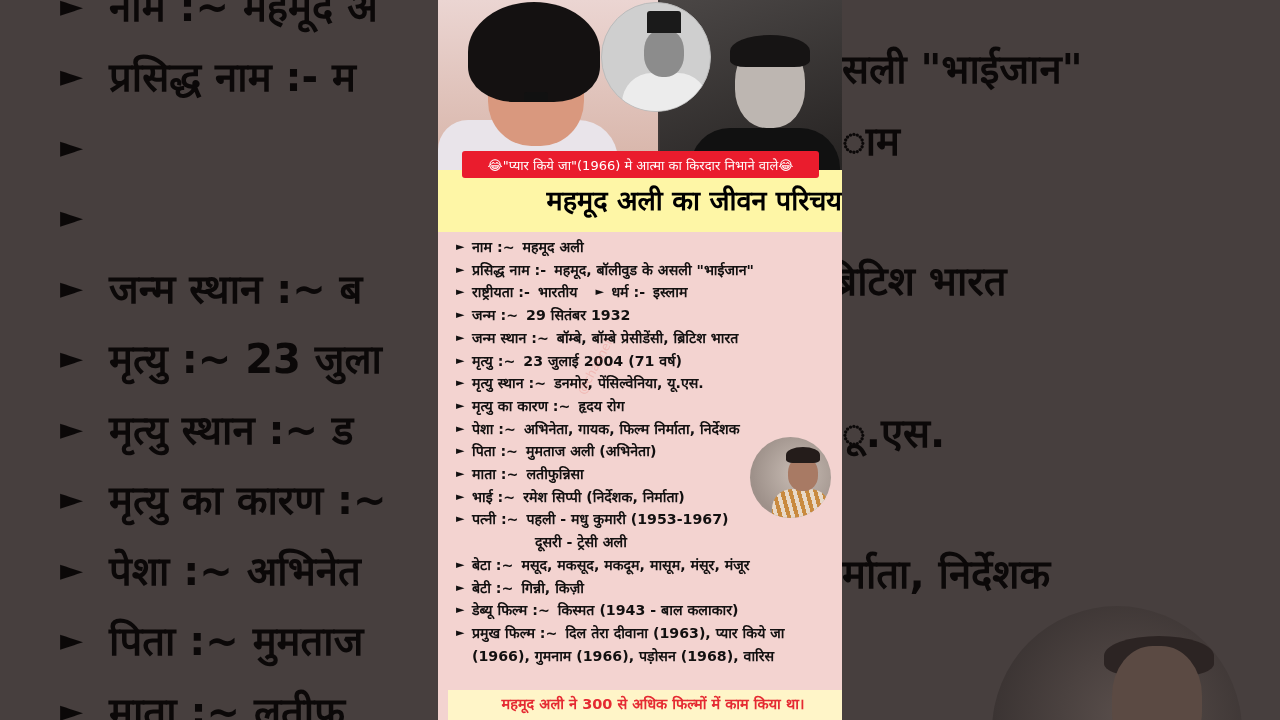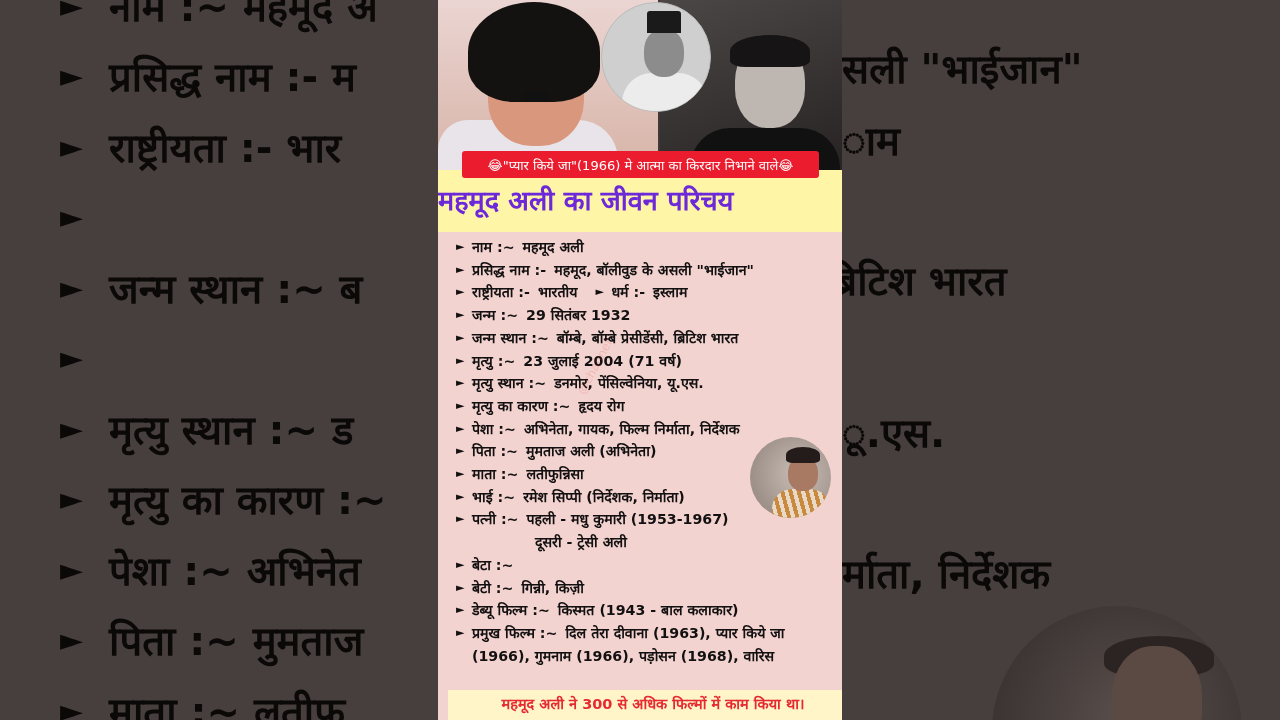--- a/index.html
+++ b/index.html
@@ -27,21 +27,21 @@
   .photo-right .face { position: absolute; left: 75px; top: 42px; width: 70px; height: 86px; border-radius: 45%; background: #bdb6b1; }
   .photo-right .hair { position: absolute; left: 70px; top: 35px; width: 80px; height: 32px; border-radius: 50% 50% 20% 20%; background: #161414; }
   .photo-right .suit { position: absolute; left: 30px; top: 128px; width: 150px; height: 42px; background: #111; border-radius: 40px 40px 0 0; }
   .photo-circle { position: absolute; left: 163px; top: 2px; width: 110px; height: 110px; border-radius: 50%; background: #cfcfcf; overflow: hidden; border: 1px solid #bbb; }
   .photo-circle .fez { position: absolute; left: 45px; top: 8px; width: 34px; height: 22px; background: #1a1a1a; border-radius: 3px 3px 0 0; }
   .photo-circle .face { position: absolute; left: 42px; top: 26px; width: 40px; height: 48px; border-radius: 45%; background: #8c8c8c; }
   .photo-circle .kurta { position: absolute; left: 20px; top: 70px; width: 86px; height: 50px; background: #ececec; border-radius: 30px 30px 0 0; }
 
   .tagline { position: absolute; left: 24px; top: 151px; width: 357px; height: 27px; background: #ea1c2d; border-radius: 3px; color: #fff; font-size: 13px; display: flex; align-items: center; justify-content: center; white-space: nowrap; }
   .title-band { position: absolute; left: 0; top: 170px; width: 404px; height: 62px; background: #fef6a6; }
-  .title { position: absolute; left: 0; top: 181px; width: 404px; text-align: left; font-size: 27px; font-weight: bold; color: #6d28d9; white-space: nowrap; }
+  .title { position: absolute; left: 0; top: 181px; width: 404px; text-align: right; font-size: 27px; font-weight: bold; color: #000000; white-space: nowrap; }
 
   .info-list { position: absolute; left: 18px; top: 236px; list-style: none; }
   .info-list li { display: flex; align-items: flex-start; font-size: 14.2px; font-weight: bold; color: #121010; line-height: 22.7px; white-space: nowrap; }
   .info-list .tri { font-size: 11px; width: 16px; flex: none; line-height: 22.7px; }
   .info-list .label { margin-right: 8px; }
   .info-list .inline2 { margin-left: 18px; }
   .info-list .cont { padding-left: 79px; }
 
   .watermark { position: absolute; left: 565px; top: 360px; transform: rotate(-62deg); font-size: 12px; color: rgba(230,90,80,0.22); pointer-events: none; }
 
@@ -61,31 +61,31 @@
     <li>
         <span class="tri">►</span>
         <span>नाम :~  महमूद अ</span>
       </li>
     <li>
         <span class="tri">►</span>
         <span>प्रसिद्ध नाम :-  म</span>
       </li>
     <li>
         <span class="tri">►</span>
-        <span>राष्ट्रीयता :-  भार</span>
       </li>
     <li>
         <span class="tri">►</span>
       </li>
     <li>
         <span class="tri">►</span>
         <span>जन्म स्थान :~  ब</span>
       </li>
     <li>
         <span class="tri">►</span>
+        <span>मृत्यु :~ 23 जुला</span>
       </li>
     <li>
         <span class="tri">►</span>
         <span>मृत्यु स्थान :~  ड</span>
       </li>
     <li>
         <span class="tri">►</span>
         <span>मृत्यु का कारण :~</span>
       </li>
     <li>
@@ -204,20 +204,21 @@
         <span class="tri">►</span>
         <span class="label">पत्नी :~</span>
         <span>पहली - मधु कुमारी (1953-1967)</span>
       </li>
     <li>
         <span class="cont">दूसरी -  ट्रेसी अली</span>
       </li>
     <li>
         <span class="tri">►</span>
         <span class="label">बेटा :~</span>
+        <span>मसूद, मकसूद, मकदूम, मासूम, मंसूर, मंजूर</span>
       </li>
     <li>
         <span class="tri">►</span>
         <span class="label">बेटी :~</span>
         <span>गिन्नी, किज़ी</span>
       </li>
     <li>
         <span class="tri">►</span>
         <span class="label">डेब्यू फिल्म :~</span>
         <span>किस्मत (1943 - बाल कलाकार)</span>

